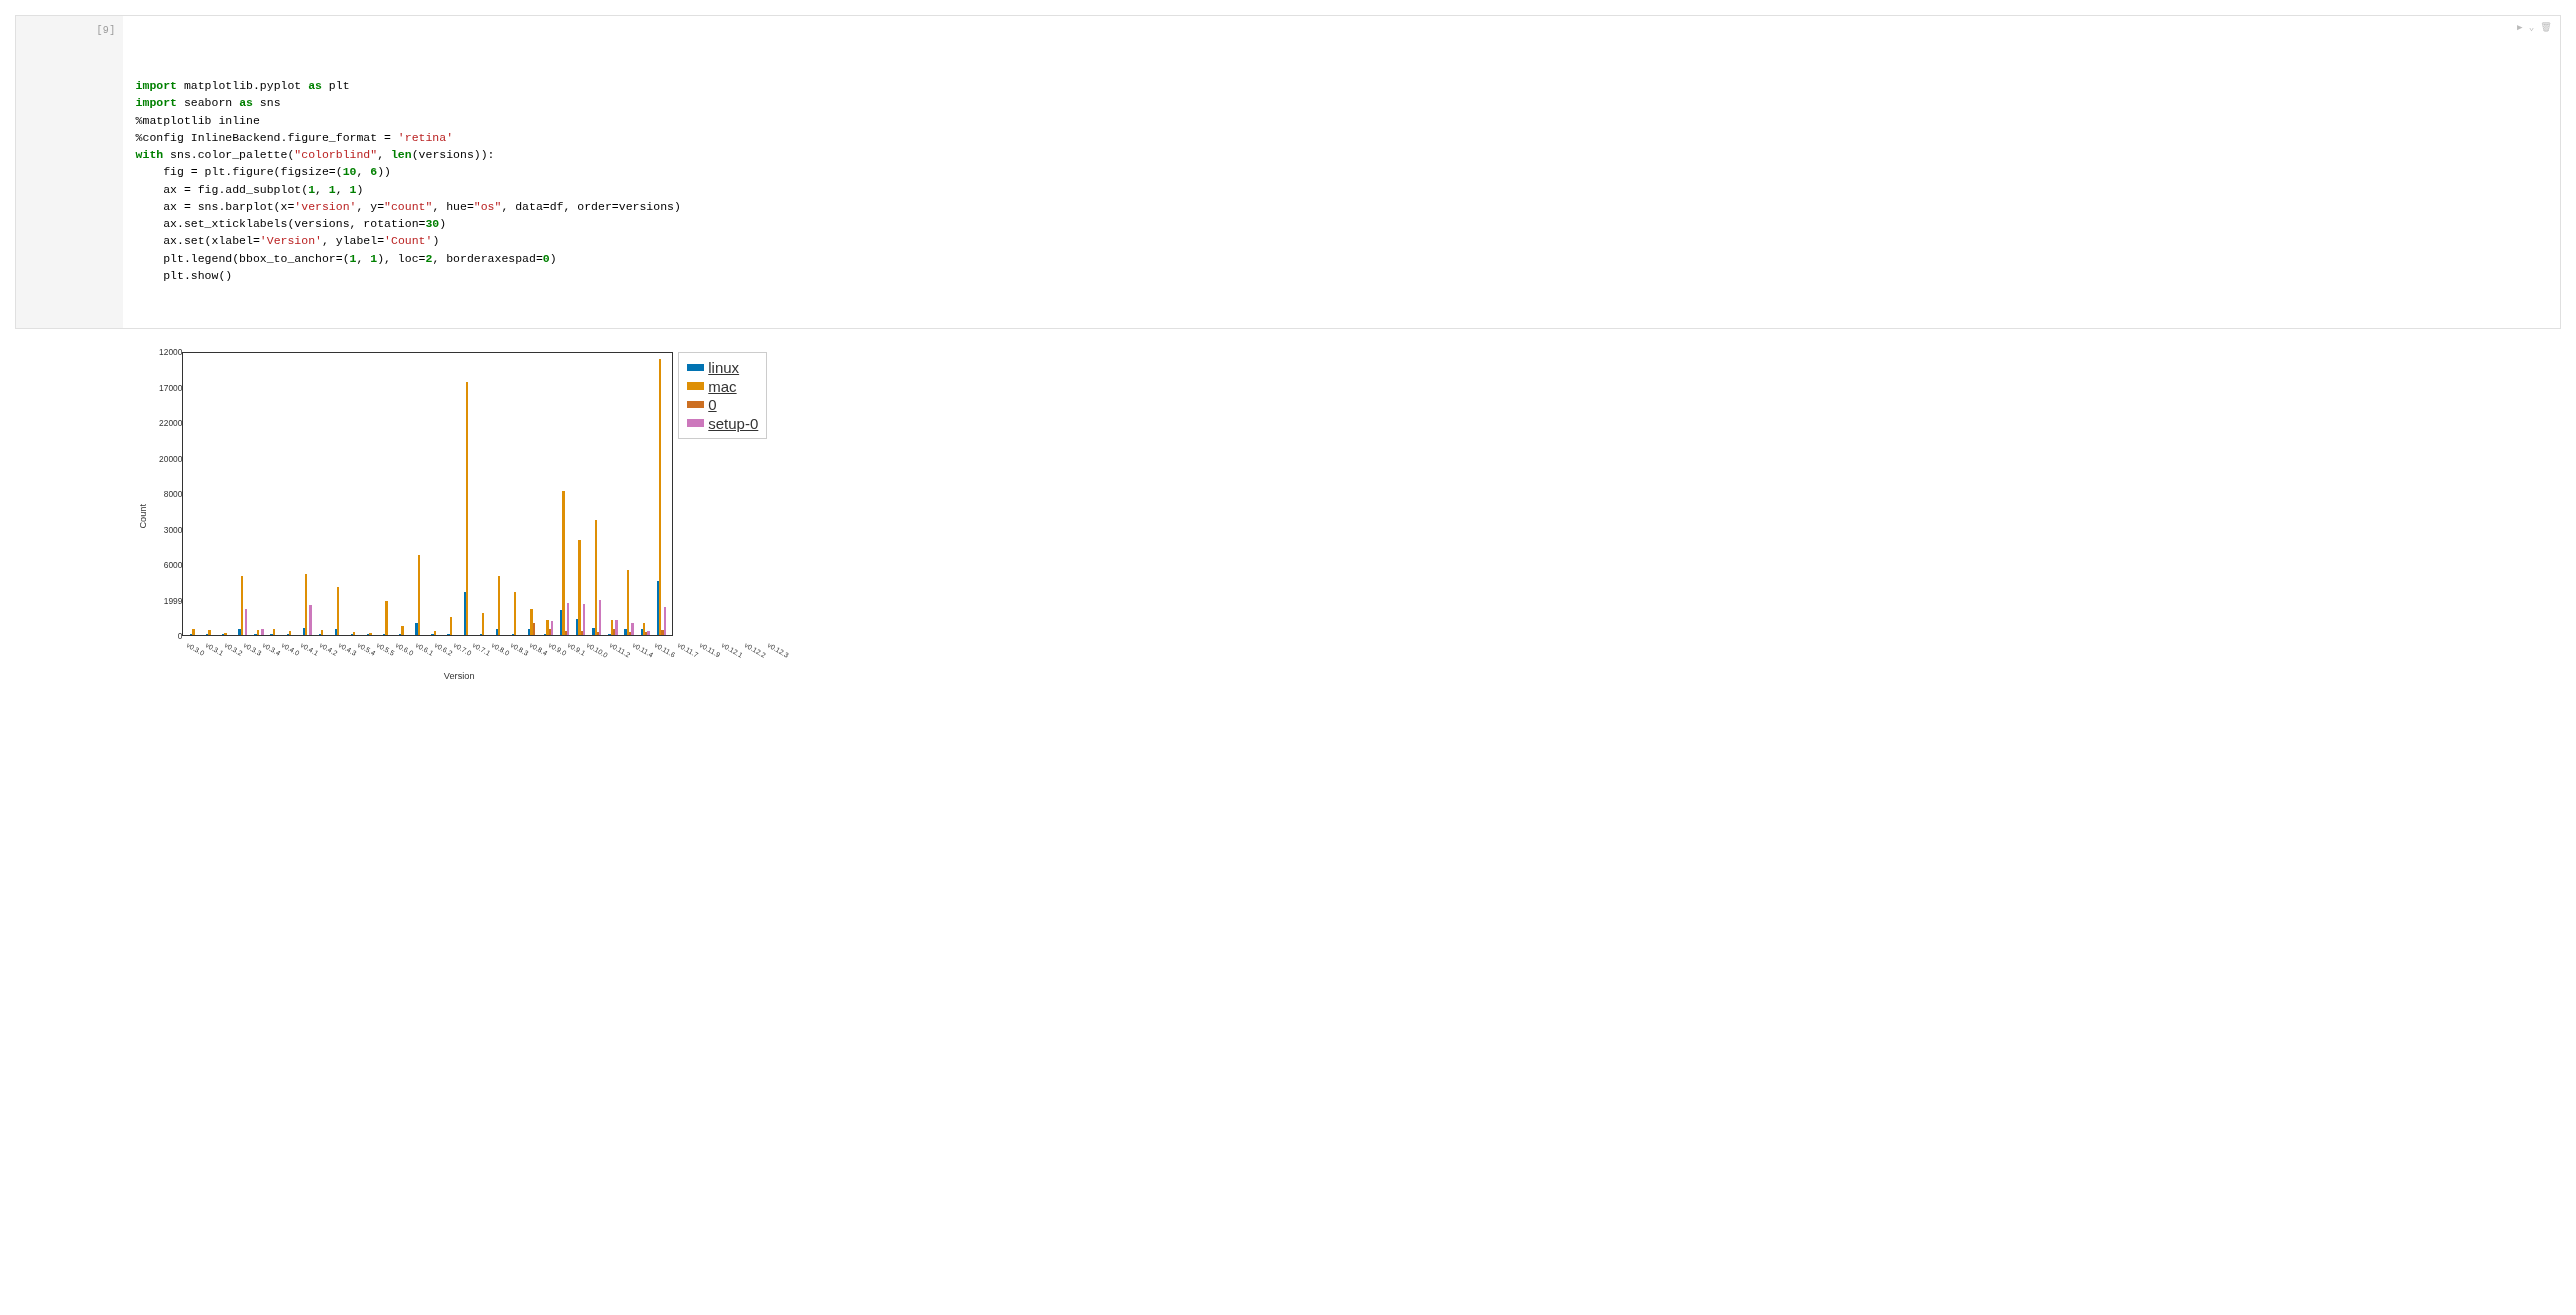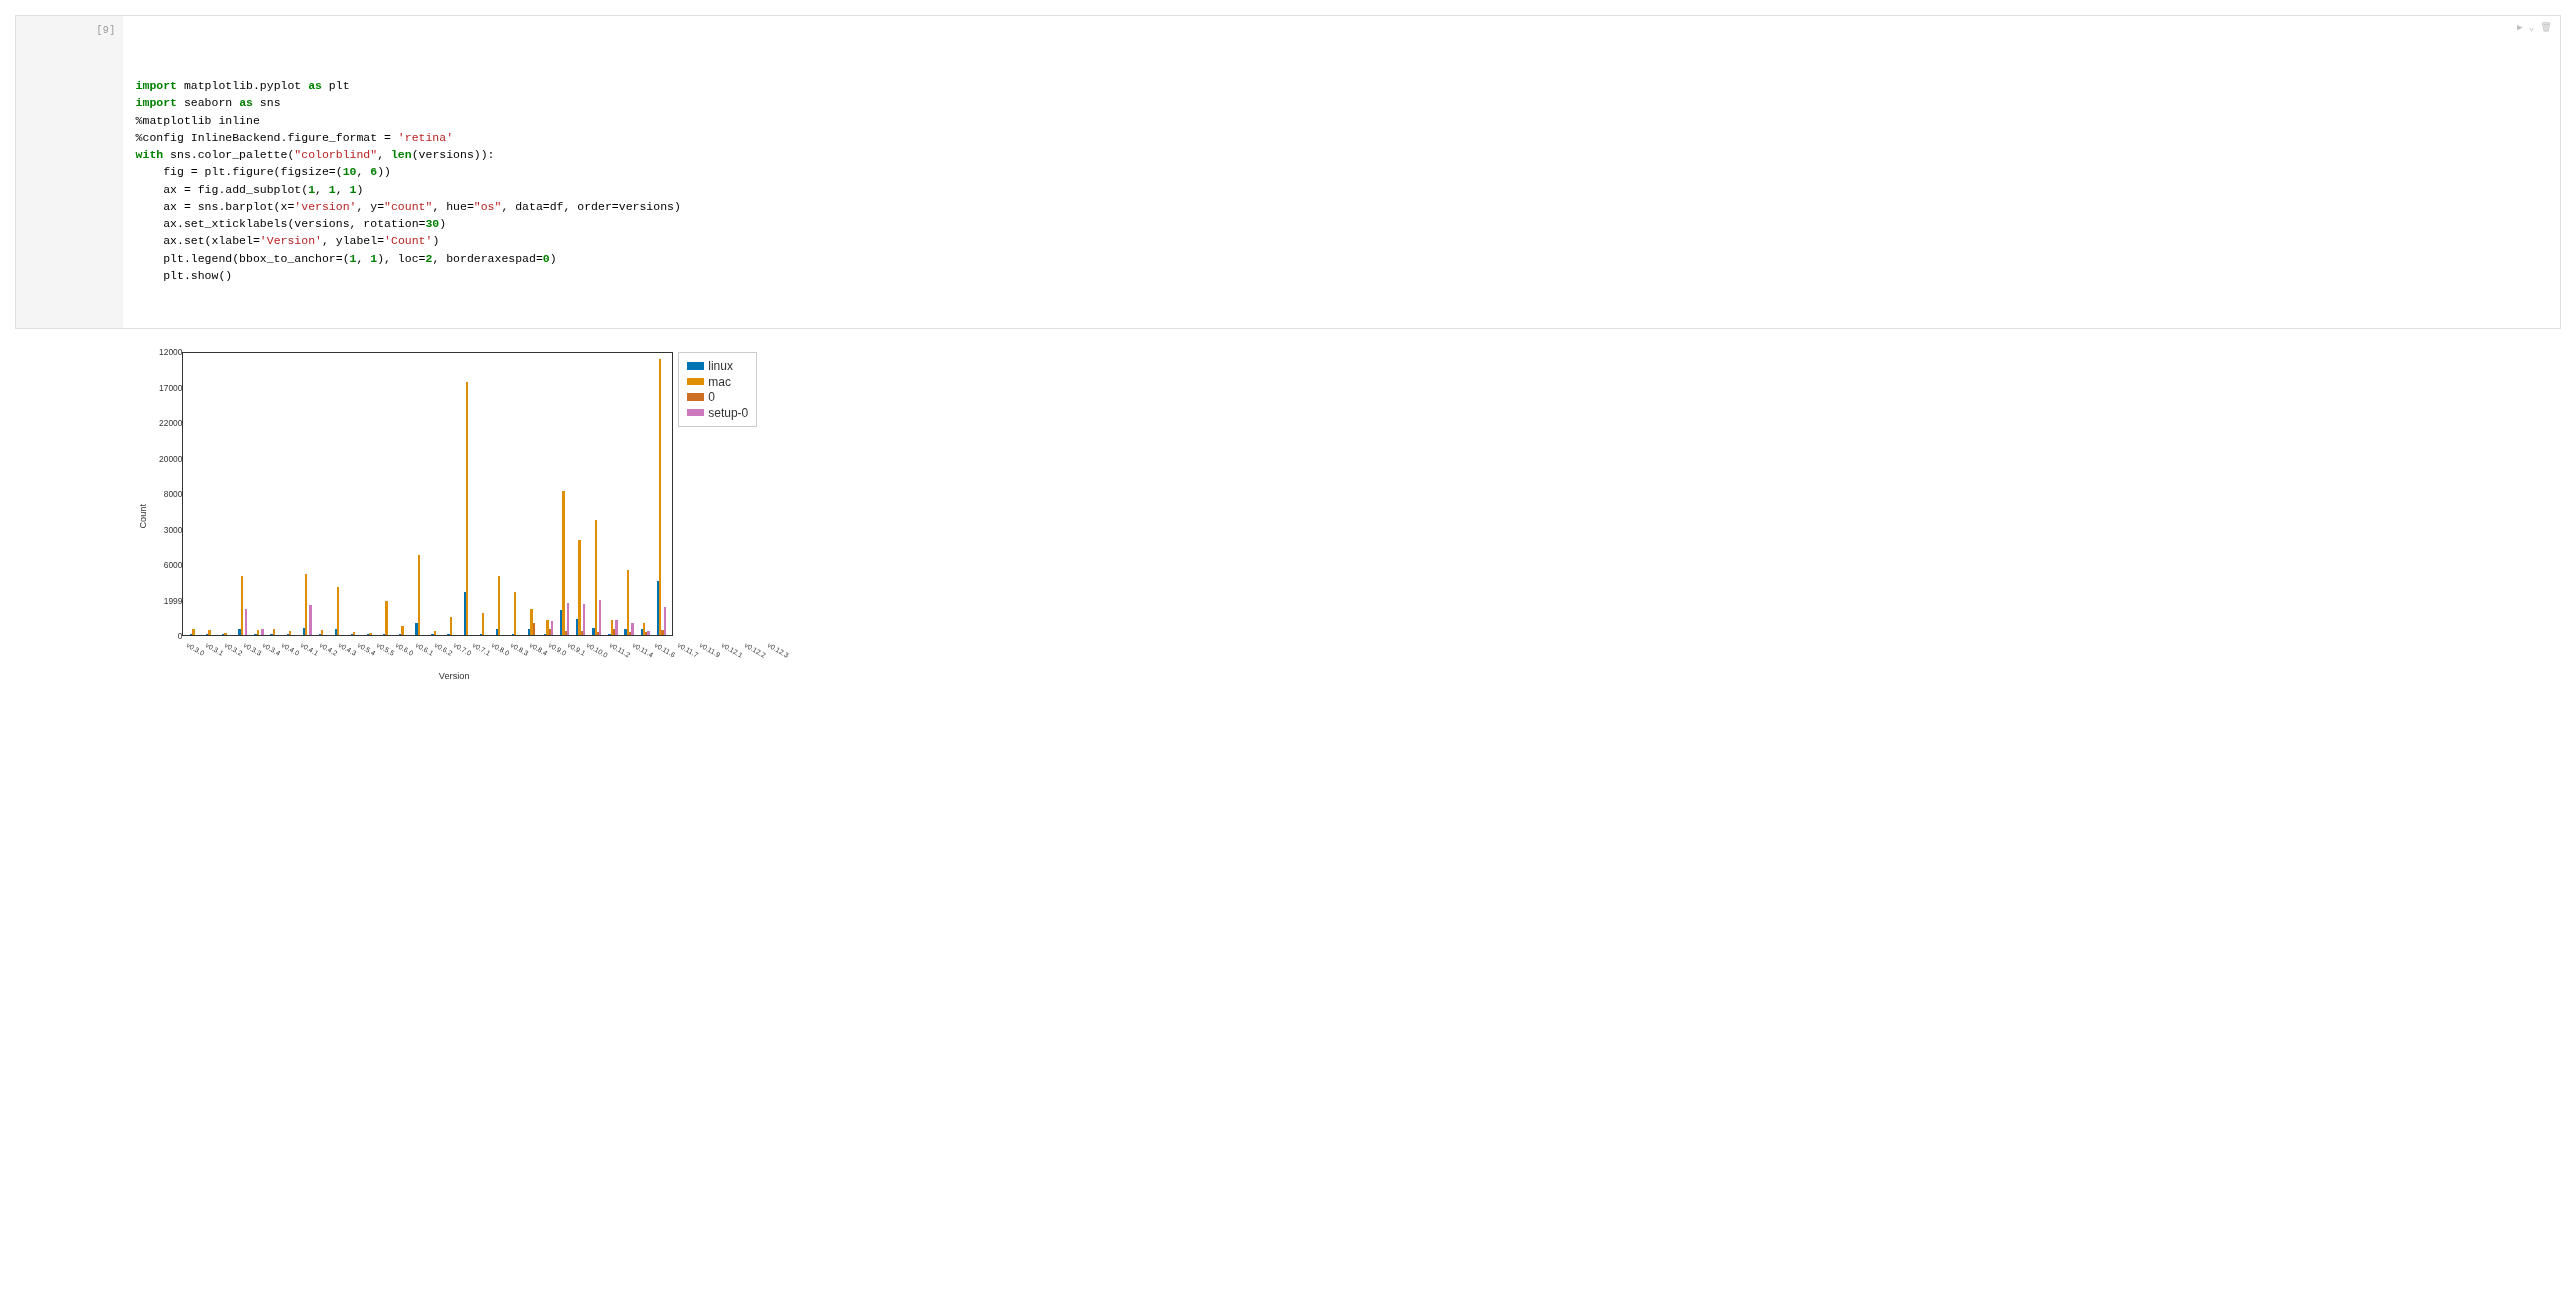--- a/index.html
+++ b/index.html
@@ -144,24 +144,25 @@
   .xlabel {
     text-align: center;
     font-size: 9.2px;
     color: #333;
     margin-top: 21.5px;
   }
   .legend {
     border: 0.8px solid #ccc;
     background: #fff;
     padding: 4.6px 7.7px;
-    font-size: 12px;
+    font-size: 15px;
     color: #333;
     margin-left: 4.6px;
     align-self: flex-start;
+    text-decoration: underline;
   }
   .legend-row {
     display: flex;
     align-items: center;
     gap: 4.6px;
     margin: 1.5px 0;
   }
   .legend-swatch {
     width: 17px;
     height: 7.7px;

